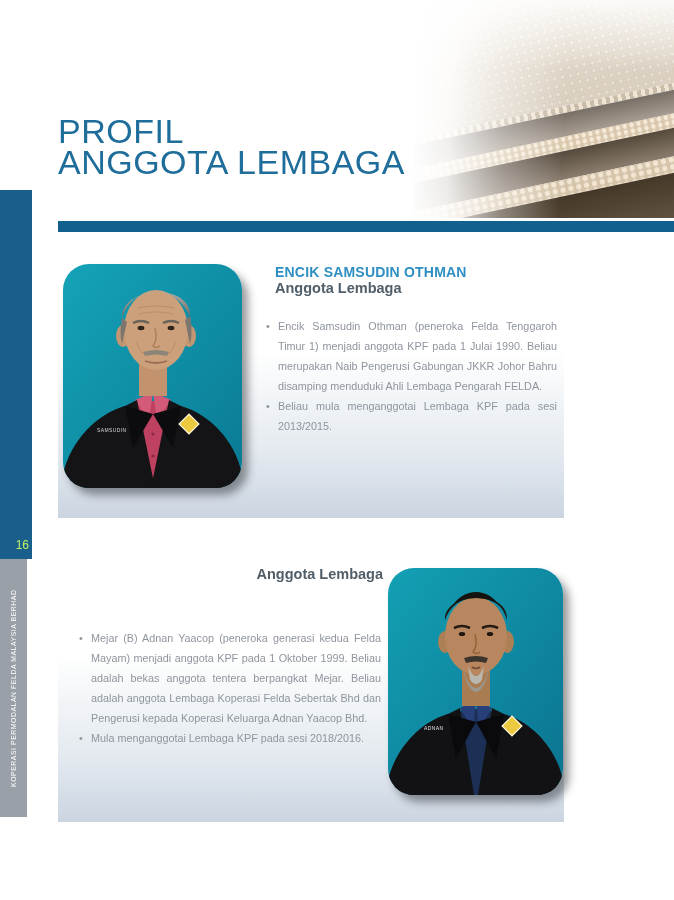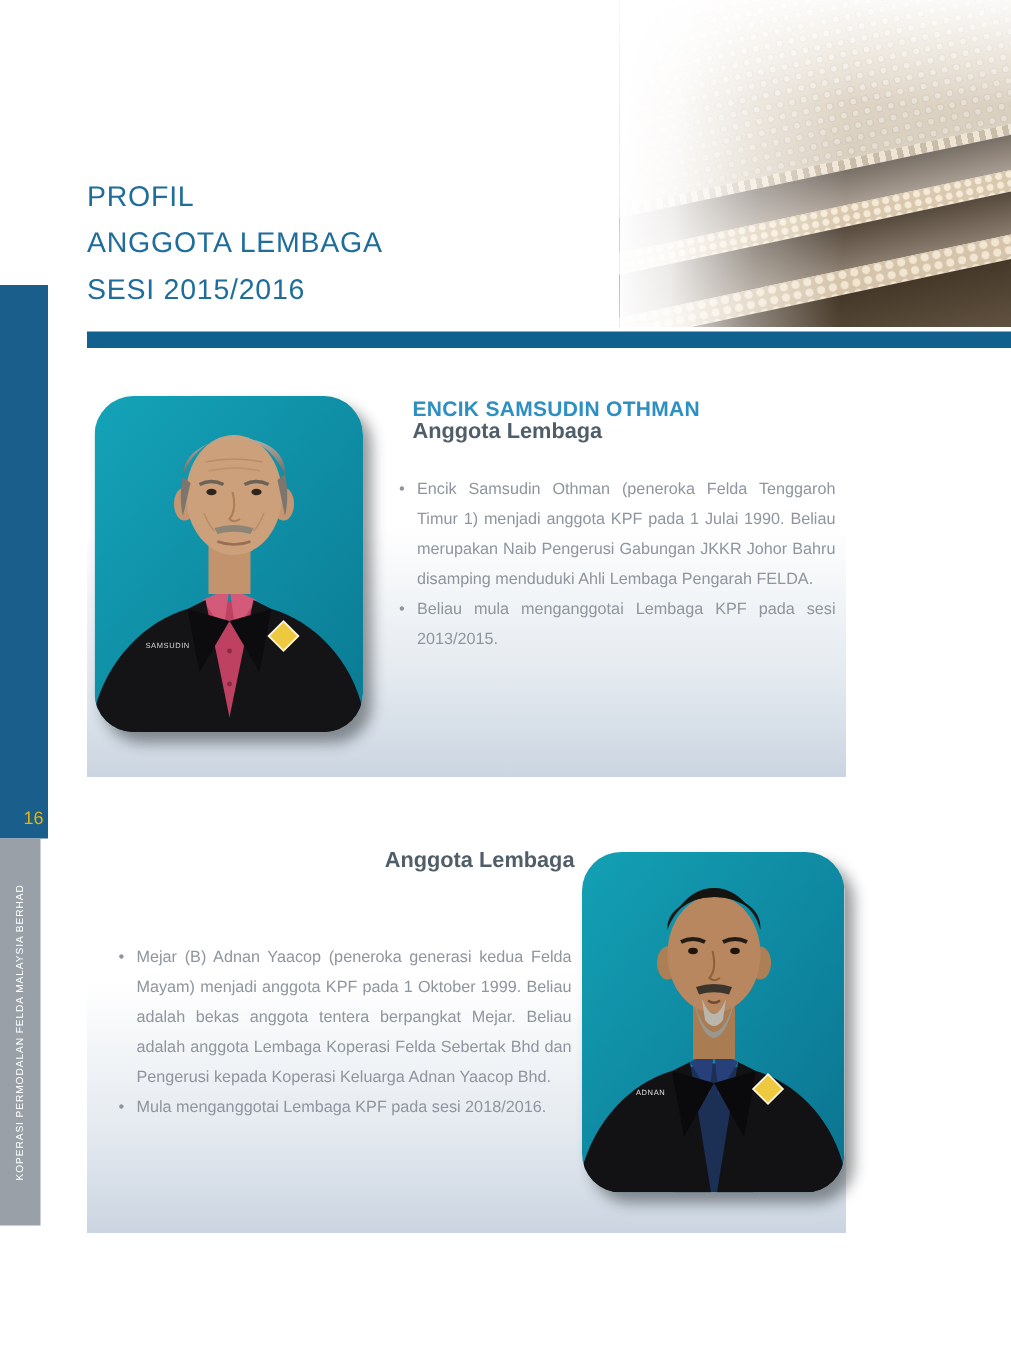--- a/index.html
+++ b/index.html
@@ -22,26 +22,26 @@
     background-image:radial-gradient(circle at 3px 2.5px,#f5ead7 2.1px,rgba(0,0,0,0) 2.6px);background-size:7px 6px;}
   .shade2{height:28px;background:linear-gradient(180deg,#564a3d,#8a7d6f);}
   .lace2{height:16px;background-color:#d5c4aa;
     background-image:radial-gradient(circle at 3.5px 3px,#f2e6d2 2.4px,rgba(0,0,0,0) 3px);background-size:8px 7px;}
   .eave{height:110px;background:linear-gradient(180deg,#453828,#6f5f4c 60%,#847259);}
   .roof-fade{position:absolute;inset:0;
     background:linear-gradient(93deg,#ffffff 2%,rgba(255,255,255,.88) 16%,rgba(255,255,255,.4) 36%,rgba(255,255,255,0) 58%),
                linear-gradient(180deg,rgba(255,255,255,.85) 0%,rgba(255,255,255,0) 32%);}
   
   .title{position:absolute;left:58px;top:116px;margin:0;font-weight:400;
-    font-size:19px;line-height:31px;letter-spacing:.5px;color:var(--title_blue);}
+    font-size:34px;line-height:31px;letter-spacing:.5px;color:var(--title_blue);}
   .title span{display:block;}
   .title-bar{position:absolute;left:58px;top:221px;width:616px;height:11px;background:var(--bar_blue);}
   
   .side-blue{position:absolute;left:0;top:190px;width:32px;height:369px;background:var(--side_blue);}
-  .pagenum{position:absolute;right:3px;bottom:7px;color:#eab308;font-size:12px;}
+  .pagenum{position:absolute;right:3px;bottom:7px;color:#bef264;font-size:12px;}
   .side-gray{position:absolute;left:0;top:559px;width:27px;height:258px;background:var(--side_gray);}
   .vtext{writing-mode:vertical-rl;transform:rotate(180deg);display:flex;align-items:center;justify-content:center;
     width:100%;height:100%;color:#ffffff;font-size:6.8px;letter-spacing:.6px;white-space:nowrap;}
   
   .card{position:absolute;left:58px;width:506px;height:270px;
     background:linear-gradient(180deg,#ffffff 0%,#ffffff 38%,#e3e9ef 76%,#cbd5e1 100%);}
   .card1{top:248px;}
   .card2{top:552px;}
   .photo{position:absolute;border-radius:26px;overflow:hidden;box-shadow:6px 7px 9px rgba(25,28,34,.45);}
   .photo svg{display:block;}
@@ -73,21 +73,20 @@
       <div class="strip shade2"></div>
       <div class="strip lace2"></div>
       <div class="strip eave"></div>
     </div>
     <div class="roof-fade"></div>
   </div>
 
   <h1 class="title">
     <span>PROFIL</span>
     <span>ANGGOTA LEMBAGA</span>
-    <span>SESI 2015/2016</span>
   </h1>
   <div class="title-bar"></div>
 
   <div class="side-blue">
     <span class="pagenum">16</span>
   </div>
   <div class="side-gray">
     <span class="vtext">KOPERASI PERMODALAN FELDA MALAYSIA BERHAD</span>
   </div>
 

